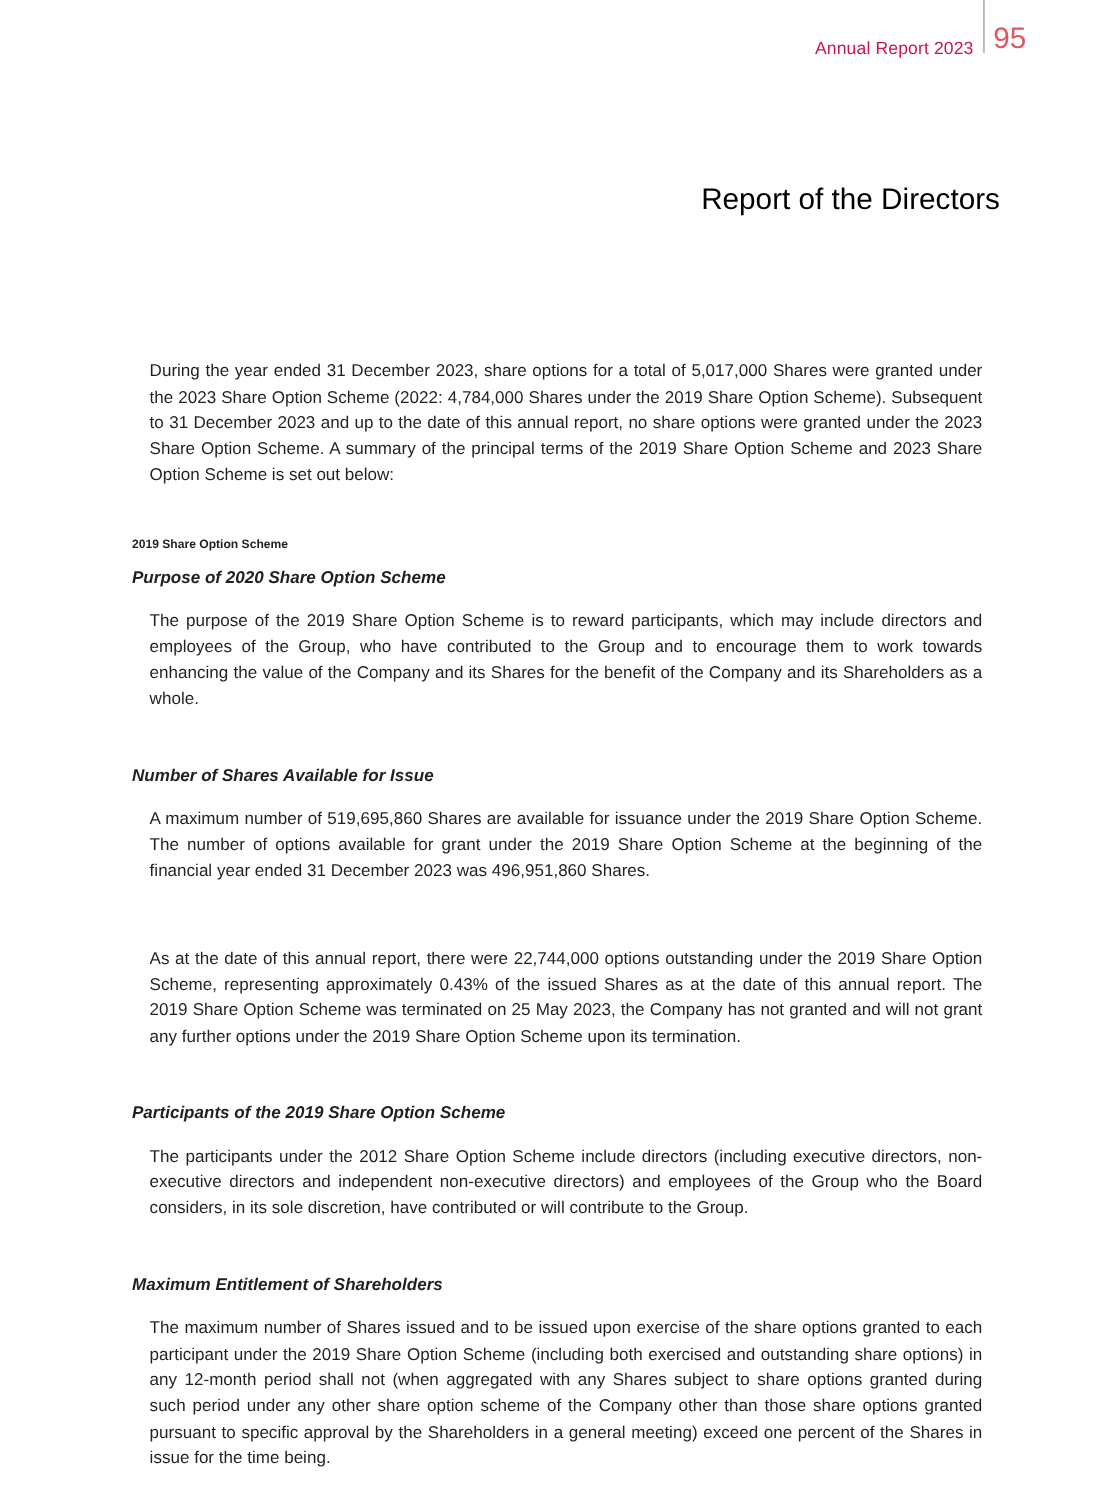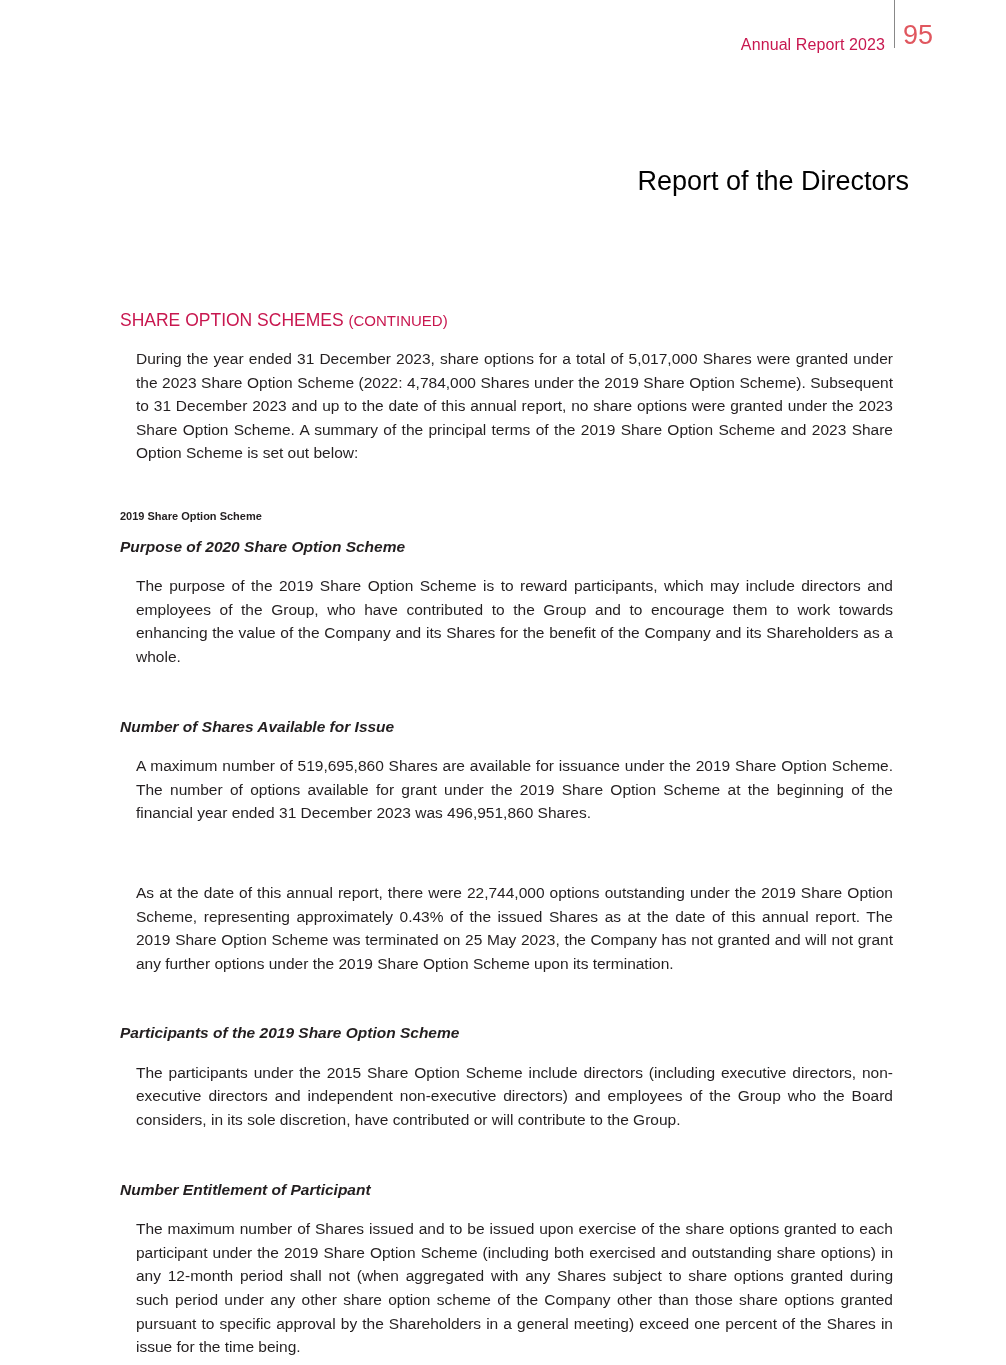--- a/index.html
+++ b/index.html
@@ -23,35 +23,34 @@
 
 <div class="running-header">
   <span class="rh-label">Annual Report 2023</span>
   <div class="rh-rule"></div>
   <span class="rh-page">95</span>
 </div>
 
 <h1 class="page-title">Report of the Directors</h1>
 
 <div class="content">
-  <h2 class="section-heading"><span>SHARE OPTION SCHEMES</span> <span class="cont">(CONTINUED)</span></h2>
   <p class="body">During the year ended 31 December 2023, share options for a total of 5,017,000 Shares were granted under the 2023 Share Option Scheme (2022: 4,784,000 Shares under the 2019 Share Option Scheme). Subsequent to 31 December 2023 and up to the date of this annual report, no share options were granted under the 2023 Share Option Scheme. A summary of the principal terms of the 2019 Share Option Scheme and 2023 Share Option Scheme is set out below:</p>
 
   <div class="gap"></div>
   <p class="sub-bold">2019 Share Option Scheme</p>
 
   <p class="sub-italic">Purpose of 2020 Share Option Scheme</p>
   <p class="body">The purpose of the 2019 Share Option Scheme is to reward participants, which may include directors and employees of the Group, who have contributed to the Group and to encourage them to work towards enhancing the value of the Company and its Shares for the benefit of the Company and its Shareholders as a whole.</p>
 
   <div class="gap"></div>
   <p class="sub-italic">Number of Shares Available for Issue</p>
   <p class="body">A maximum number of 519,695,860 Shares are available for issuance under the 2019 Share Option Scheme. The number of options available for grant under the 2019 Share Option Scheme at the beginning of the financial year ended 31 December 2023 was 496,951,860 Shares.</p>
   <div class="gap"></div>
   <p class="body">As at the date of this annual report, there were 22,744,000 options outstanding under the 2019 Share Option Scheme, representing approximately 0.43% of the issued Shares as at the date of this annual report. The 2019 Share Option Scheme was terminated on 25 May 2023, the Company has not granted and will not grant any further options under the 2019 Share Option Scheme upon its termination.</p>
 
   <div class="gap"></div>
   <p class="sub-italic">Participants of the 2019 Share Option Scheme</p>
-  <p class="body">The participants under the 2015 Share Option Scheme include directors (including executive directors, non-executive directors and independent non-executive directors) and employees of the Group who the Board considers, in its sole discretion, have contributed or will contribute to the Group.</p>
+  <p class="body">The participants under the 2012 Share Option Scheme include directors (including executive directors, non-executive directors and independent non-executive directors) and employees of the Group who the Board considers, in its sole discretion, have contributed or will contribute to the Group.</p>
 
   <div class="gap"></div>
-  <p class="sub-italic">Number Entitlement of Participant</p>
+  <p class="sub-italic">Maximum Entitlement of Shareholders</p>
   <p class="body">The maximum number of Shares issued and to be issued upon exercise of the share options granted to each participant under the 2019 Share Option Scheme (including both exercised and outstanding share options) in any 12-month period shall not (when aggregated with any Shares subject to share options granted during such period under any other share option scheme of the Company other than those share options granted pursuant to specific approval by the Shareholders in a general meeting) exceed one percent of the Shares in issue for the time being.</p>
 </div>
 
 </body></html>

